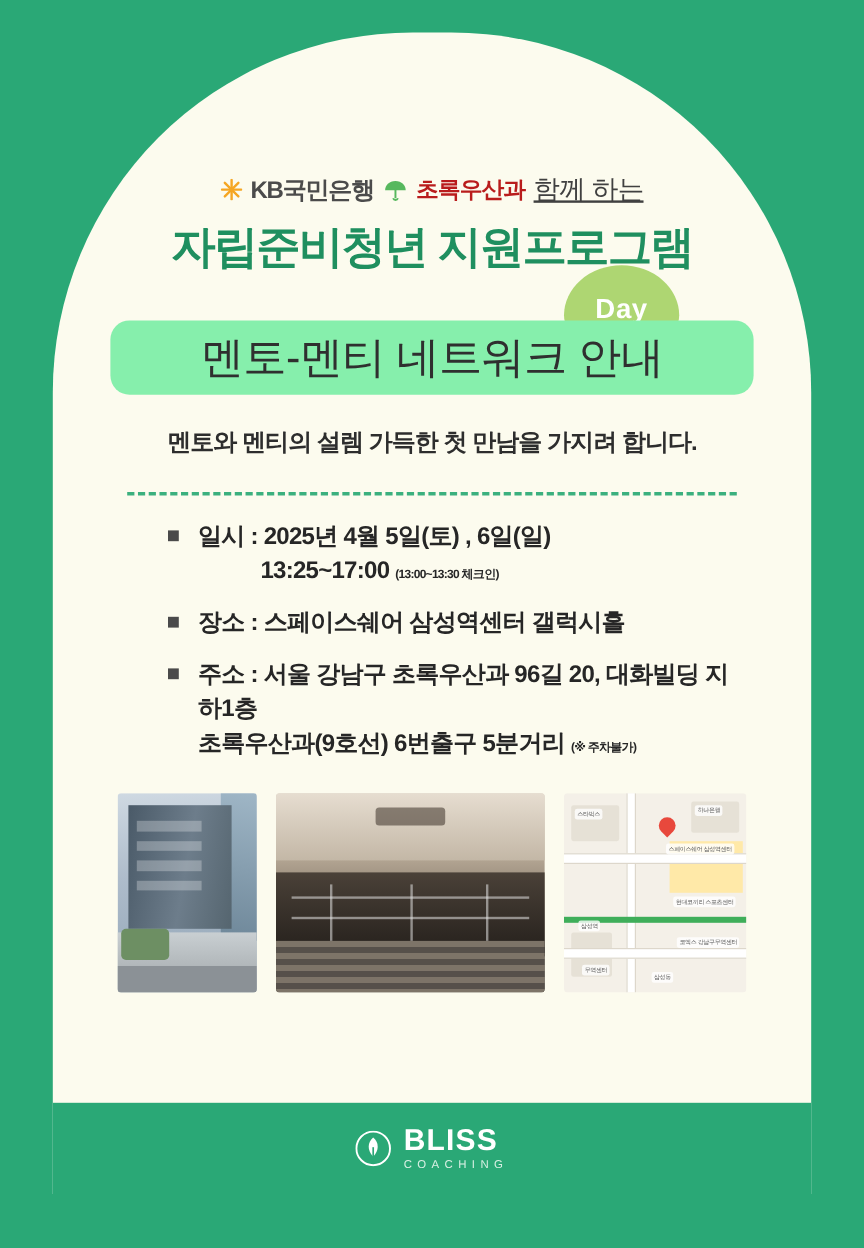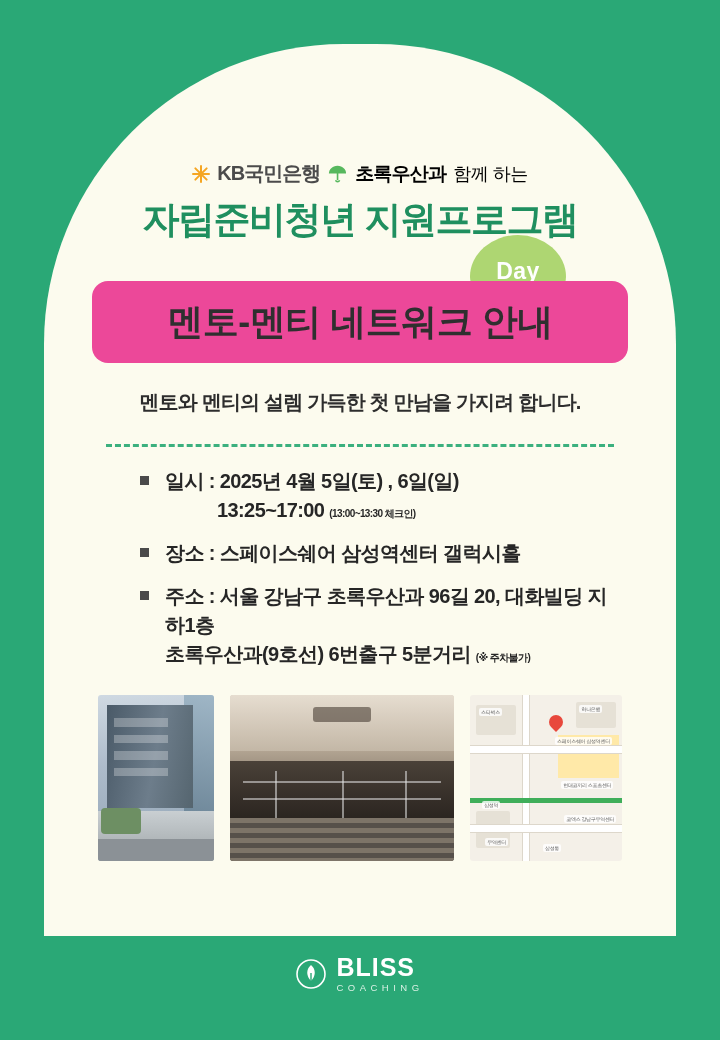--- a/index.html
+++ b/index.html
@@ -14,21 +14,21 @@
     font-family: "Liberation Sans", "DejaVu Sans", sans-serif;
     background: #2aa876;
     position: relative;
     overflow: hidden;
   }
 
   
   .poster {
     position: absolute;
     left: 44px;
-    top: 44px;
+    top: 27px;
     width: 632px;
     height: 968px;
     background: #fcfbee;
     border-radius: 300px 300px 0 0;
     overflow: hidden;
   }
 
   
   .header {
     padding-top: 116px;
@@ -59,27 +59,28 @@
     color: #4b4b4b;
     letter-spacing: -1px;
   }
 
   .umbrella-icon { display: inline-block; width: 21px; height: 21px; }
   .umbrella-icon svg { display: block; }
 
   .chorok-text {
     font-weight: bold;
     font-size: 19px;
-    color: #000000;
+    color: #b91c1c;
     letter-spacing: -0.8px;
   }
   .with-text {
-    font-size: 18px;
-    color: #000000;
+    font-size: 22px;
+    color: #404040;
     letter-spacing: -0.5px;
+    text-decoration: underline;
   }
 
   .main-title {
     margin-top: 8px;
     font-size: 37px;
     font-weight: bold;
     color: #1f8f5f;
     letter-spacing: -1.5px;
   }
 
@@ -113,28 +114,28 @@
     left: 22px;
     width: 0; height: 0;
     border-left: 13px solid transparent;
     border-right: 9px solid transparent;
     border-top: 18px solid #aed672;
     transform: rotate(9deg);
   }
 
   .pill {
     position: relative;
-    background: #ec4899;
+    background: #86efac;
     border-radius: 16px;
-    height: 82px;
+    height: 62px;
     display: flex;
     align-items: center;
     justify-content: center;
     font-size: 36px;
-    font-weight: bold;
+    font-weight: normal;
     color: #2f2f2f;
     letter-spacing: -0.5px;
   }
 
   .subtitle {
     margin-top: 26px;
     text-align: center;
     font-size: 20px;
     font-weight: bold;
     color: #2d2d2d;

